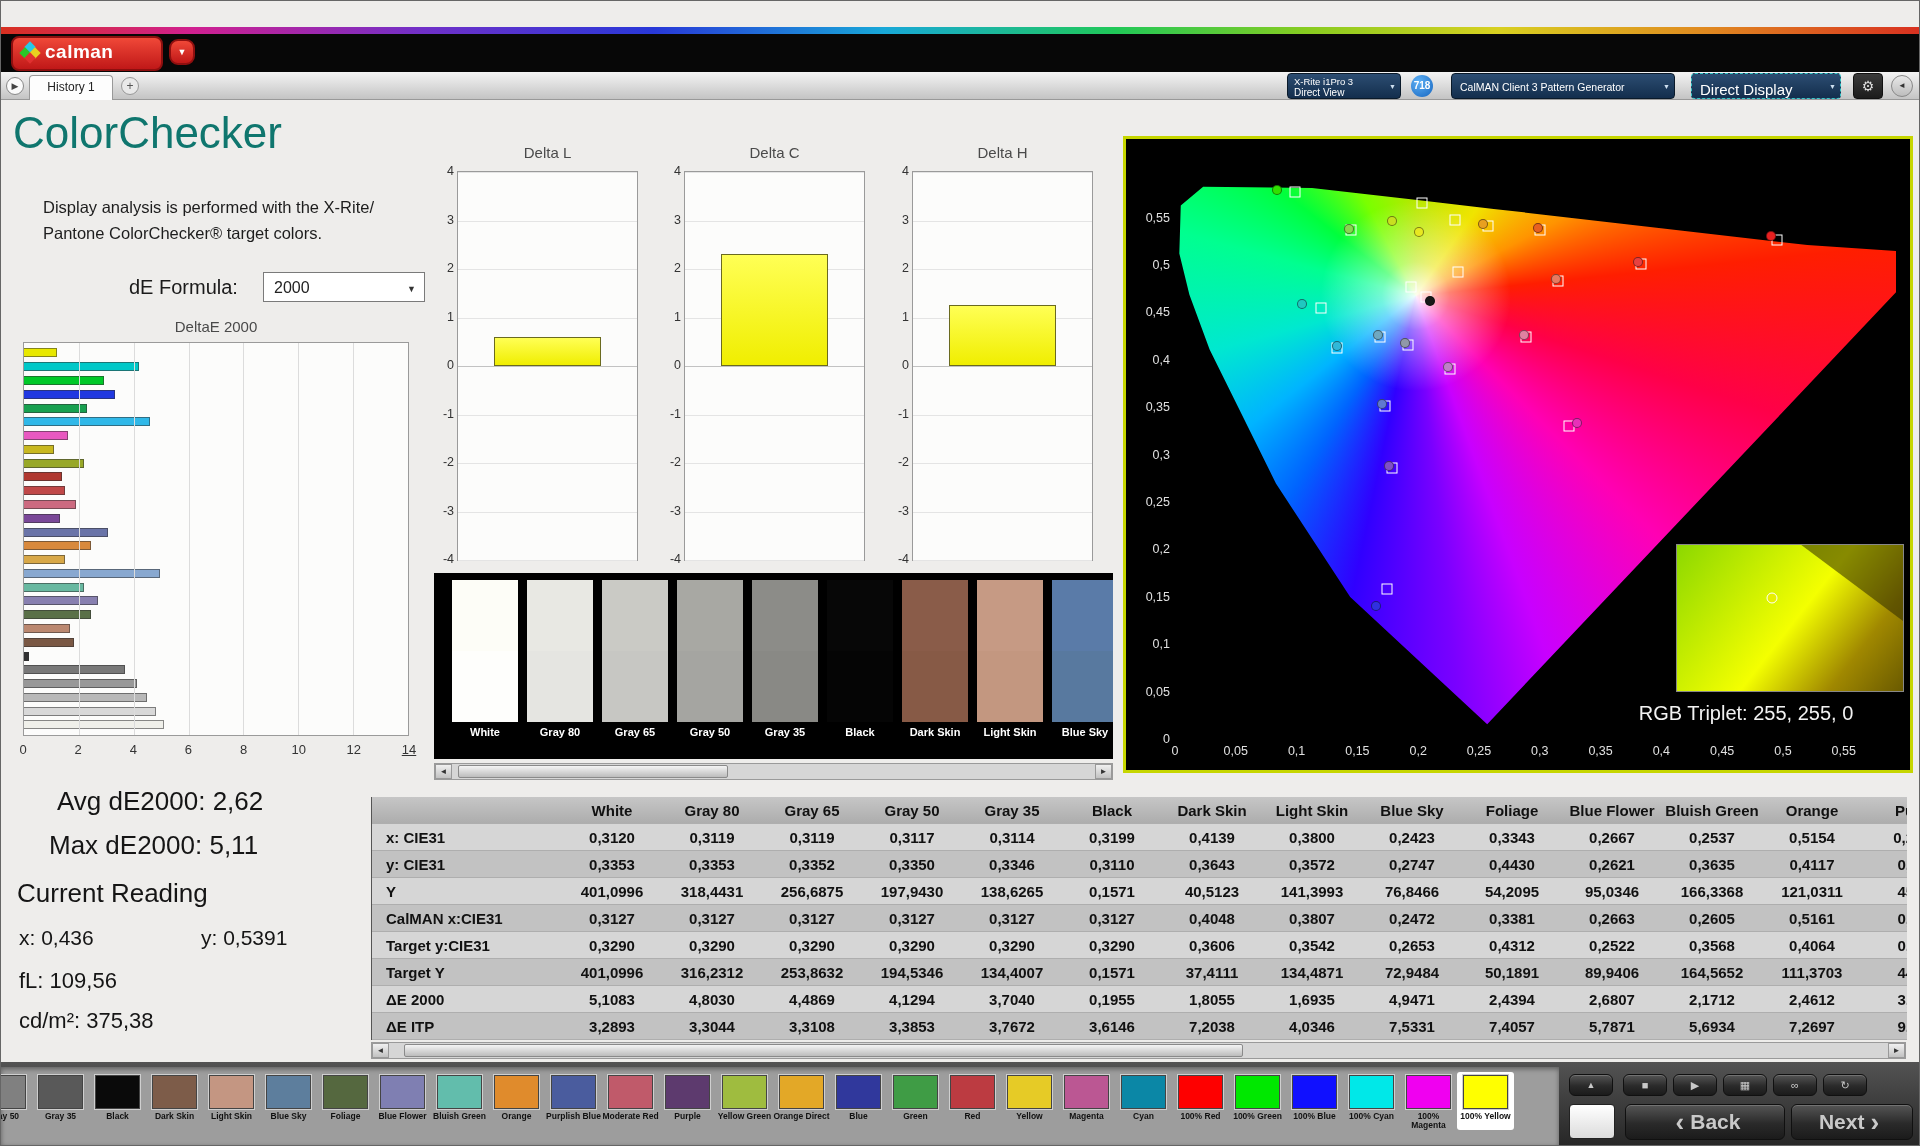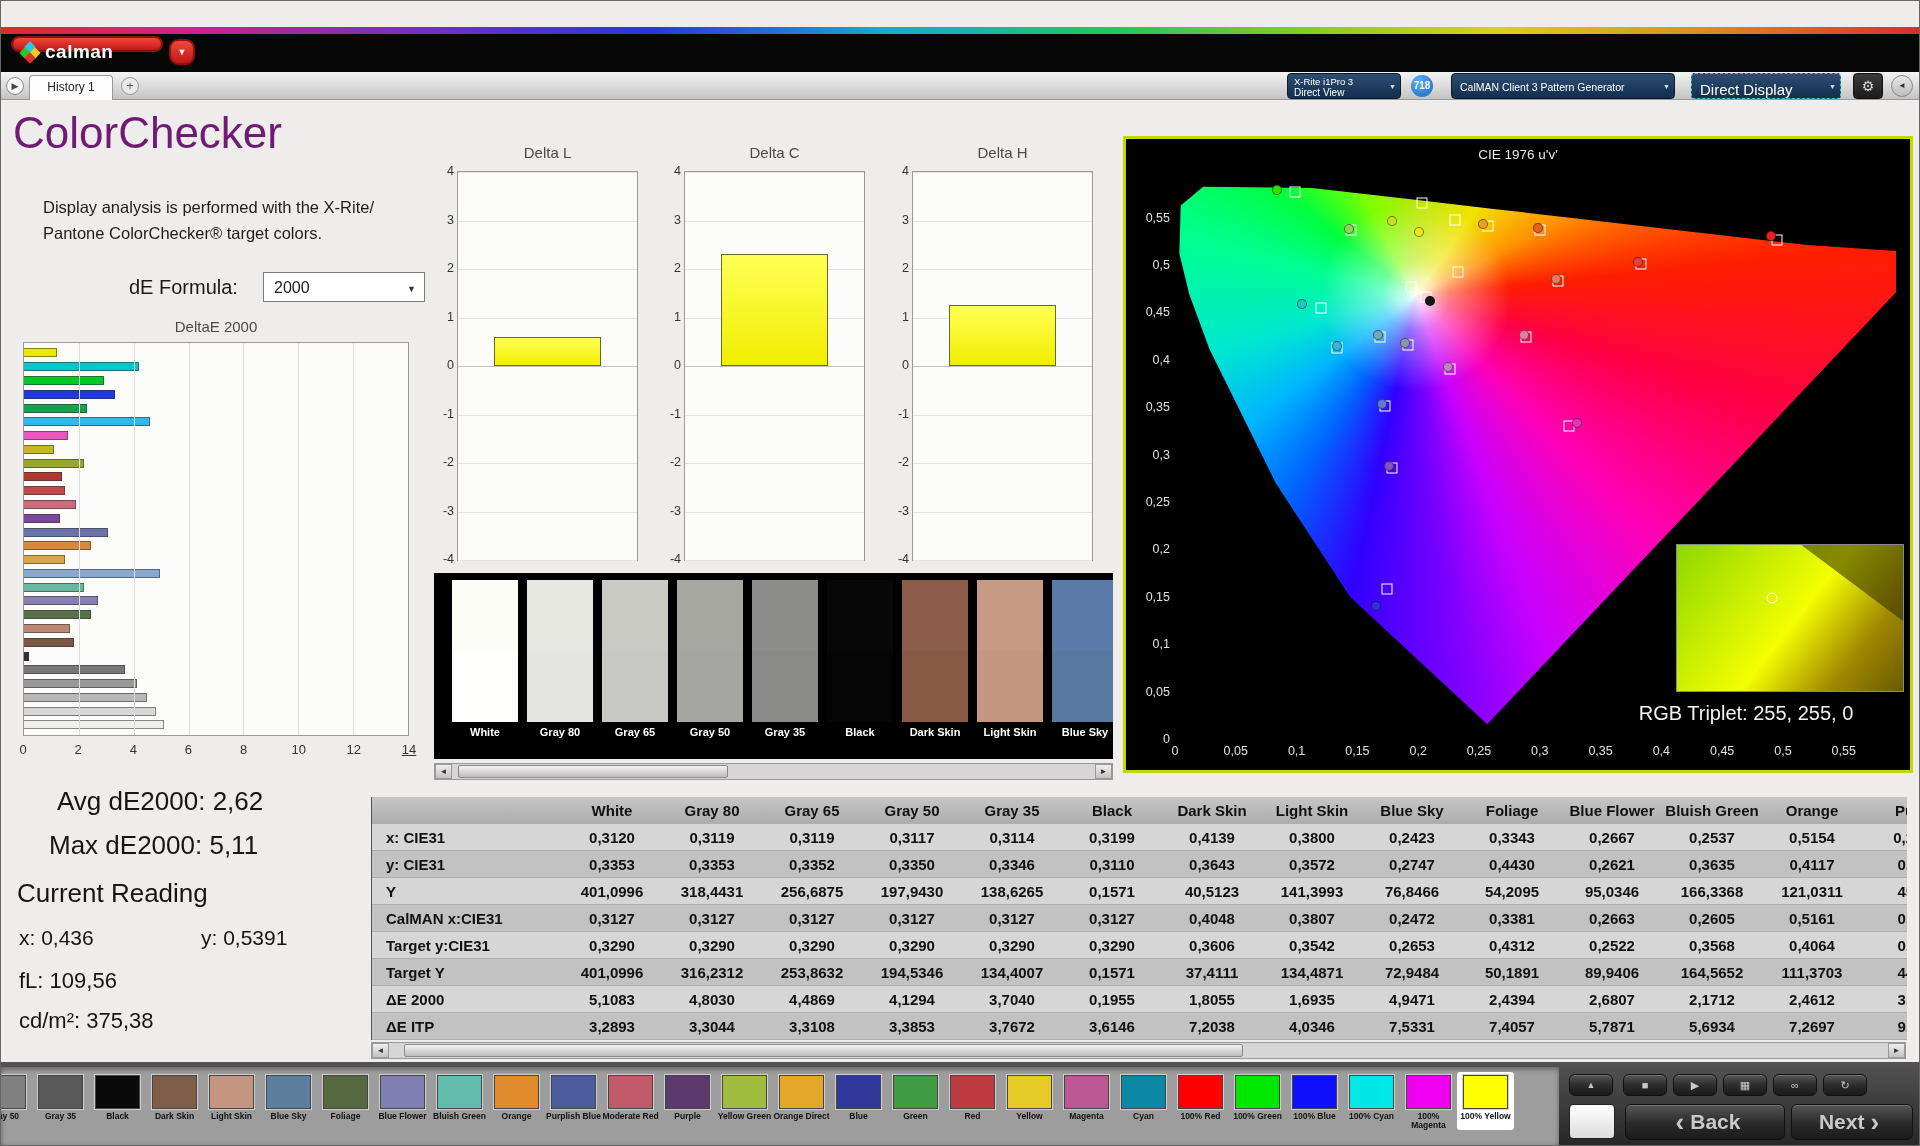--- a/index.html
+++ b/index.html
@@ -10,21 +10,21 @@
   #titlebar{left:0;top:0;width:1920px;height:26px;background:#0e0e0e;color:#e6e6e6;}
   #title-icon{left:8px;top:5px;width:16px;height:16px;background:conic-gradient(#e03030 0 25%,#e8d020 0 50%,#28c828 0 75%,#2890e8 0 100%);transform:rotate(45deg) scale(.78);border-radius:2px;}
   #title-text{left:32px;top:6px;font-size:12px;}
   .win-btn{top:0;width:46px;height:26px;text-align:center;line-height:26px;font-size:12px;color:#ddd;}
   #btn-min{left:1774px;} #btn-max{left:1824px;} #btn-close{left:1874px;}
   
   #rainbow{left:0;top:26px;width:1920px;height:7px;
     background:linear-gradient(90deg,#d83020 0%,#d02090 10%,#7030c8 22%,#2838d8 34%,#18a8d8 46%,#20c858 58%,#88cc20 68%,#d8d020 78%,#e08820 89%,#d83020 100%);}
   
   #logoband{left:0;top:33px;width:1920px;height:38px;background:#070707;}
-  #logo-pill{left:10px;top:2px;width:152px;height:16px;background:linear-gradient(#f04838,#c01818);border:2px solid #8e0f0f;border-radius:8px;box-sizing:border-box;}
+  #logo-pill{left:10px;top:2px;width:152px;height:35px;background:linear-gradient(#f04838,#c01818);border:2px solid #8e0f0f;border-radius:8px;box-sizing:border-box;}
   #logo-diamond{left:8px;top:5px;width:18px;height:18px;}
   .dia{position:absolute;width:8px;height:8px;transform:rotate(45deg);}
   #logo-text{left:32px;top:3px;color:#fff;font-size:19px;font-weight:bold;letter-spacing:.5px;}
   #logo-drop{left:168px;top:5px;width:26px;height:26px;background:linear-gradient(#f04838,#c01818);border:2px solid #8e0f0f;border-radius:9px;box-sizing:border-box;color:#fff;font-size:9px;text-align:center;line-height:22px;}
   
   #tabbar{left:0;top:71px;width:1920px;height:28px;background:linear-gradient(#f4f4f4,#c4c4c4);border-bottom:1px solid #999;box-sizing:border-box;}
   #tab-history-btn{left:5px;top:5px;width:18px;height:18px;border-radius:50%;background:#fafafa;border:1px solid #888;box-sizing:border-box;text-align:center;line-height:16px;font-size:9px;color:#444;}
   #tab-history{left:28px;top:3px;width:84px;height:25px;background:#fdfdfd;border:1px solid #999;border-bottom:none;border-radius:4px 4px 0 0;box-sizing:border-box;text-align:center;line-height:23px;font-size:12px;color:#222;}
   #tab-add{left:120px;top:5px;width:18px;height:18px;border-radius:50%;background:#e9e9e9;border:1px solid #999;box-sizing:border-box;text-align:center;line-height:16px;font-size:12px;color:#555;}
   .tb-box{top:1px;height:26px;background:linear-gradient(#2c4d72,#132e4d);border:1px solid #0a1a2a;border-radius:4px;box-sizing:border-box;color:#fff;}
@@ -33,21 +33,21 @@
   .tb-caret{right:4px;top:9px;font-size:7px;color:#cfe0f0;position:absolute;}
   #meter-badge{left:1410px;top:3px;width:22px;height:22px;border-radius:50%;background:radial-gradient(circle at 35% 30%,#5db0f5,#1766c0);color:#fff;font-size:10px;font-weight:bold;text-align:center;line-height:22px;}
   #pattern-box{left:1450px;width:224px;}
   #pattern-label{left:8px;top:7px;font-size:10.5px;}
   #display-box{left:1690px;width:150px;border:1px dashed #35c8c8;}
   #display-label{left:8px;top:7px;font-size:15px;}
   #gear-btn{left:1852px;top:1px;width:30px;height:26px;background:linear-gradient(#3a3a3a,#1c1c1c);border:1px solid #111;border-radius:4px;box-sizing:border-box;color:#ddd;font-size:14px;text-align:center;line-height:24px;}
   #panel-btn{left:1890px;top:3px;width:22px;height:22px;border-radius:50%;background:linear-gradient(#e8e8e8,#bdbdbd);border:1px solid #888;box-sizing:border-box;font-size:8px;text-align:center;line-height:20px;color:#333;}
   
   #main{left:0;top:99px;width:1920px;height:962px;background:#eeedeb;}
-  #cc-title{left:12px;top:8px;font-size:44px;color:#701a75;}
+  #cc-title{left:12px;top:8px;font-size:44px;color:#0f766e;}
   .desc{left:42px;font-size:16.5px;color:#1d1d1d;}
   #desc1{top:98px;} #desc2{top:124px;}
   #formula-label{left:128px;top:176px;font-size:20px;color:#1a1a1a;}
   #formula-box{left:262px;top:172px;width:162px;height:30px;background:#fff;border:1px solid #7a7a7a;box-sizing:border-box;}
   #formula-value{left:10px;top:6px;font-size:16px;color:#222;}
   #formula-caret{right:8px;top:11px;font-size:9px;color:#333;position:absolute;}
   
   #de-title{left:22px;top:218px;width:386px;text-align:center;font-size:15px;color:#4a4a4a;}
   #de-plot{left:22px;top:242px;width:386px;height:394px;background:#fcfcfb;border:1px solid #9a9a9a;box-sizing:border-box;overflow:hidden;}
   #de-bars{position:absolute;left:0;top:0;width:100%;height:100%;display:flex;flex-direction:column;justify-content:space-around;padding:3px 0;box-sizing:border-box;}
@@ -543,21 +543,20 @@
       </div>
     <div class="abs sbar" id="sb-table">
         <div class="sb-btn">◄</div>
         <div class="sb-track">
           <div class="sb-thumb" style="left: 1%; width: 56%;"></div>
         </div>
         <div class="sb-btn">►</div>
       </div>
 
     <div class="abs" id="cie-panel">
-      <div class="abs" id="cie-title">CIE 1976 u'v'</div>
       <div class="abs" id="cie-plot">
         <div id="horseshoe"></div>
         <div id="cie-points">
             <div class="cie-sq" style="left: 16.6%; top: 3%;"></div>
             <div class="cie-sq" style="left: 34.3%; top: 5%;"></div>
             <div class="cie-sq" style="left: 43.4%; top: 9.1%;"></div>
             <div class="cie-sq" style="left: 50.6%; top: 9.7%;"></div>
             <div class="cie-sq" style="left: 24.4%; top: 9.7%;"></div>
             <div class="cie-sq" style="left: 38.8%; top: 8%;"></div>
             <div class="cie-sq" style="left: 83.5%; top: 11.5%;"></div>

